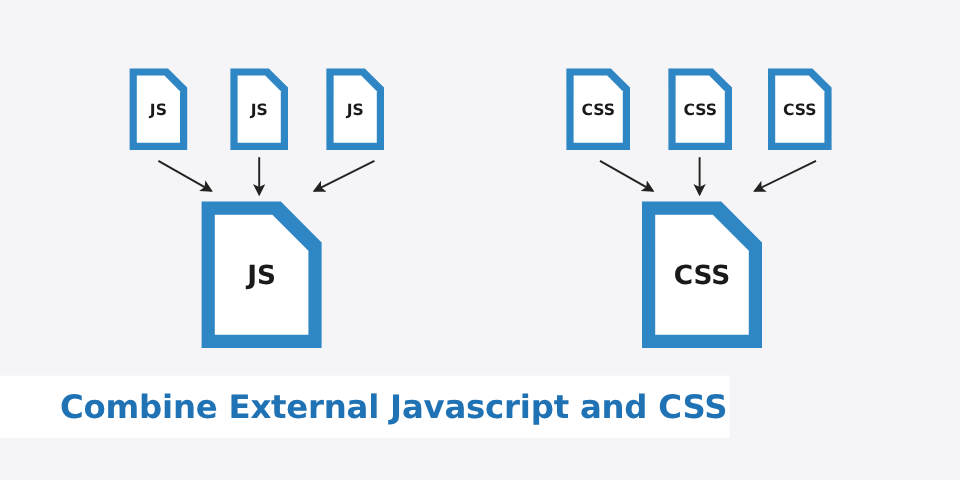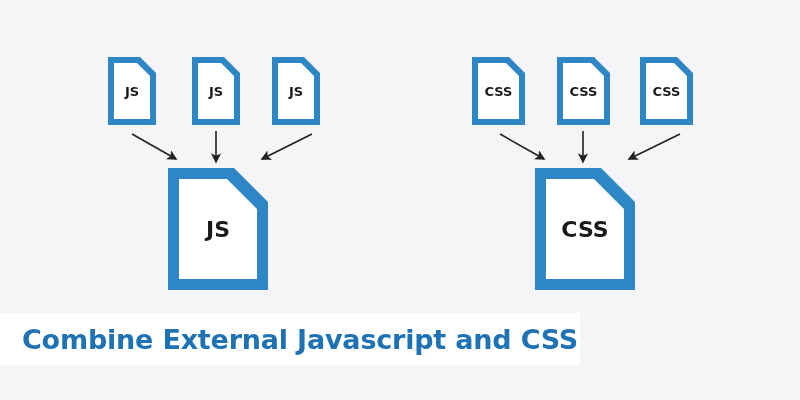--- a/index.html
+++ b/index.html
@@ -11,21 +11,21 @@
     position:relative;
   }
   #stage { position:absolute; inset:0; width:800px; height:400px; }
   #stage svg { display:block; }
 
   .band {
     position:absolute;
     left:0; top:313px;
     width:580px; height:52px;
     background:#ffffff;
-    display:flex; align-items:center;
+    display:flex; align-items:center;padding-left:28px;
   }
   .band-title {
     margin-left:22px;
     font-family:"DejaVu Sans", sans-serif;
     font-weight:bold;
     font-size:27px;
     letter-spacing:-0.2px;
     color:#1f72b4;
     white-space:nowrap;
   }

